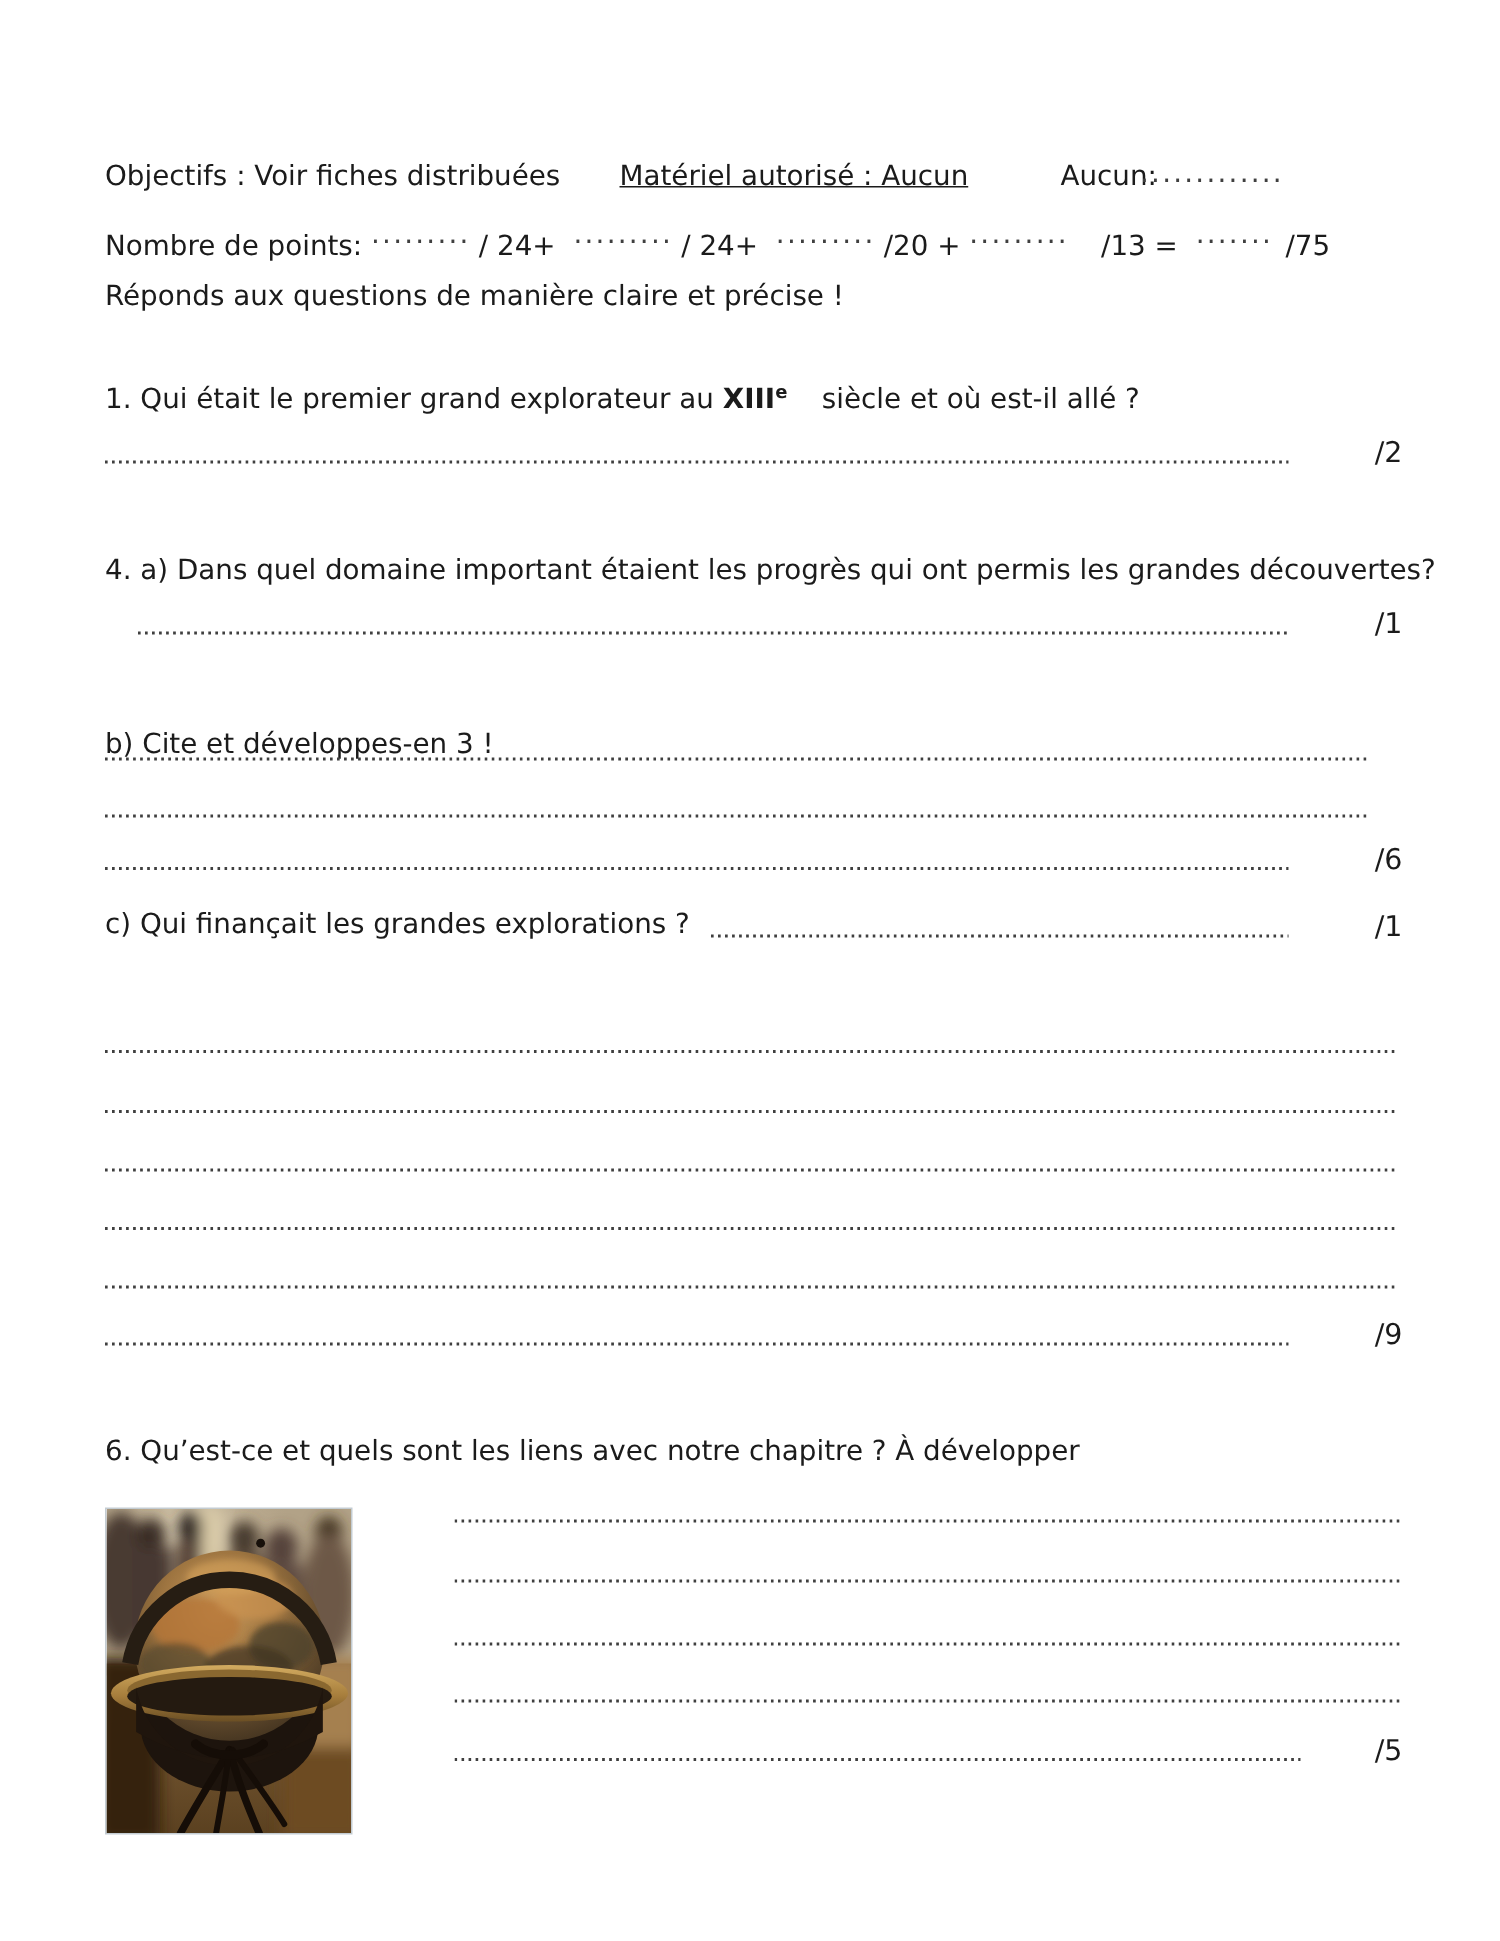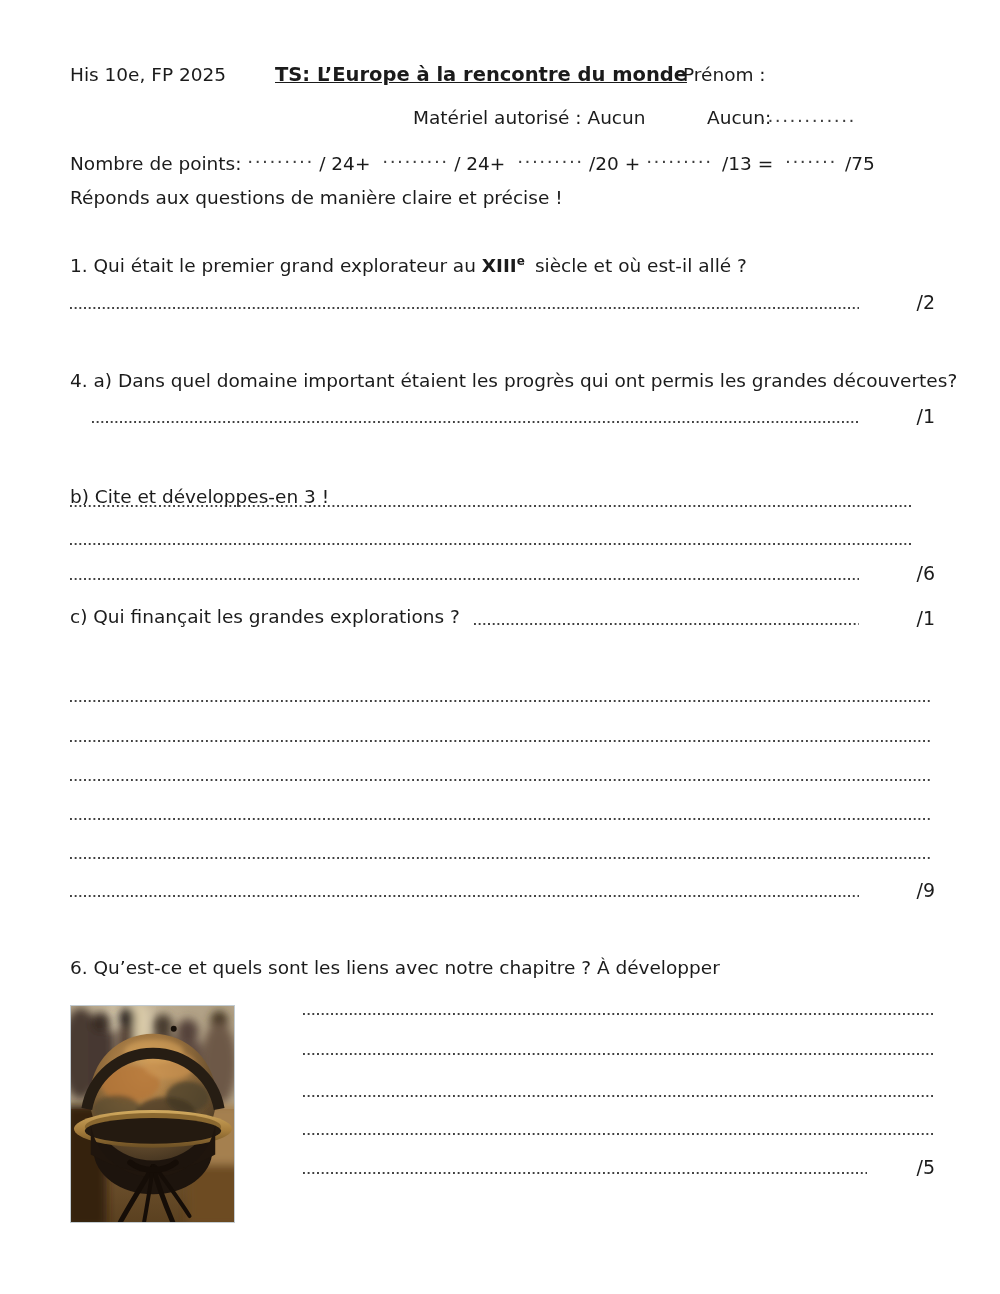--- a/index.html
+++ b/index.html
@@ -34,52 +34,48 @@
     position:absolute;left:70px;top:1005px;width:165px;height:218px;
     border:1px solid #c3ccd2;box-sizing:border-box;
   }
   .photo svg{display:block;width:100%;height:100%;}
 </style>
 </head>
 <body>
 
 <div class="page">
 
-  <div class="row" style="left:0;top:62px;width:1000px;">
-    <span class="abs" style="left:70px;">His 10e, FP 2025</span>
-    <span class="abs title-underline" style="left:275px;">TS: L’Europe à la rencontre du monde</span>
-    <span class="abs" style="left:683px;">Prénom :</span>
-  </div>
 
   <div class="row" style="left:0;top:105px;width:1000px;">
-    <span class="abs" style="left:413px;">Matériel autorisé : Aucun</span>
+    <span class="abs" style="left:70px;">Objectifs : Voir fiches distribuées</span>
+    <span class="abs" style="left:413px;text-decoration:underline;">Matériel autorisé : Aucun</span>
     <span class="abs" style="left:707px;">Aucun:</span>
     <span class="abs leader" style="left:760px;width:96px;top:-2px;">........................................</span>
   </div>
 
   <div class="row" style="left:70px;top:144px;width:880px;">
     <span>Nombre de points:</span>
     <span class="leader" style="width:66px;">........................</span>
     <span>/ 24+</span>
     <span class="leader" style="width:66px;margin-left:6px;">........................</span>
     <span>/ 24+</span>
     <span class="leader" style="width:66px;margin-left:6px;">........................</span>
     <span>/20 +</span>
     <span class="leader" style="width:66px;">........................</span>
-    <span style="margin-left:4px;">/13 =</span>
+    <span style="margin-left:16px;">/13 =</span>
     <span class="leader" style="width:50px;margin-left:6px;">....................</span>
     <span style="margin-left:4px;">/75</span>
   </div>
 
   <div class="row" style="left:70px;top:185px;width:880px;">
     <span>Réponds aux questions de manière claire et précise !</span>
   </div>
 
   <div class="row" style="left:70px;top:248px;width:900px;">
-    <span>1. Qui était le premier grand explorateur au </span><span class="bold">XIII</span><sup>e</sup><span style="margin-left:10px;">siècle et où est-il allé ?</span>
+    <span>1. Qui était le premier grand explorateur au </span><span class="bold">XIII</span><sup>e</sup><span style="margin-left:23px;">siècle et où est-il allé ?</span>
   </div>
   <div class="ansrow" style="left:70px;top:288px;width:865px;">
     <div class="rule"></div>
     <div class="score">/2</div>
   </div>
 
   <div class="row" style="left:70px;top:368px;width:900px;">
     <span>4. a) Dans quel domaine important étaient les progrès qui ont permis les grandes découvertes?</span>
   </div>
   <div class="ansrow" style="left:92px;top:402px;width:843px;">

